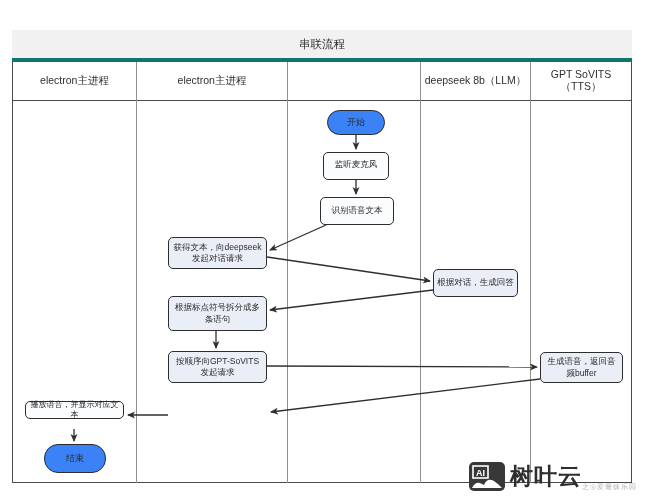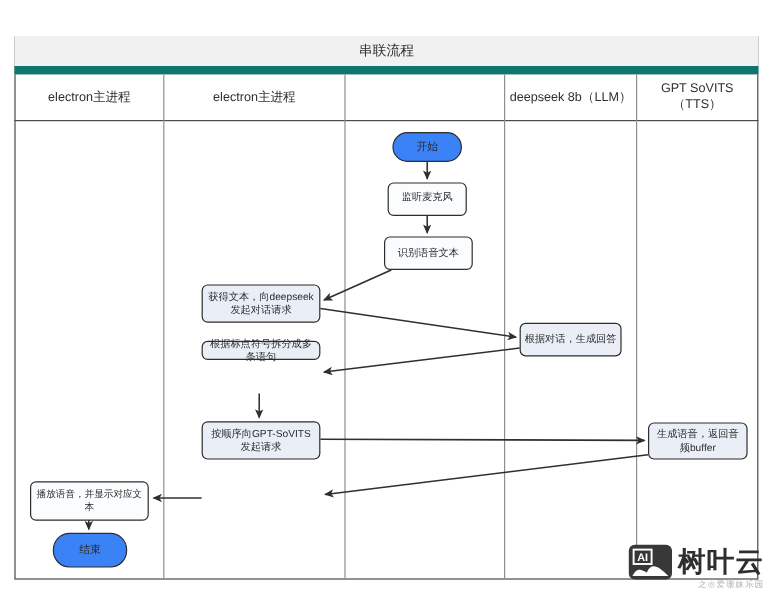--- a/index.html
+++ b/index.html
@@ -7,21 +7,21 @@
     position:relative;width:645px;height:500px;background:#ffffff;overflow:hidden;
     font-family:"Liberation Sans","DejaVu Sans",sans-serif;color:#333;
   }
   
   .table-frame{
     position:absolute;left:12px;top:30px;width:620px;height:453px;
     border:1.5px solid #4a4a4a;box-sizing:border-box;background:#fff;
   }
   .title-row{
     position:absolute;left:12px;top:30px;width:620px;height:32px;
-    background:#f1f1f1;border-bottom:7px solid #0f766e;box-sizing:border-box;
+    background:#f1f1f1;border-bottom:4px solid #0f766e;box-sizing:border-box;
     display:flex;align-items:center;justify-content:center;
     font-size:11.5px;color:#2f2f2f;
   }
   .header-row-line{
     position:absolute;left:12px;top:100px;width:620px;height:0;
     border-top:1px solid #4a4a4a;
   }
   .vline{position:absolute;top:62px;width:1px;height:421px;background:#8f8f8f;}
   .lane-label{
     position:absolute;top:62px;height:38px;display:flex;align-items:center;justify-content:center;
@@ -34,21 +34,21 @@
     border:1.3px solid #2d2d2d;border-radius:5px;
     font-size:8.5px;line-height:1.3;color:#2b2b2b;padding:1px 3px;
     word-break:break-word;
   }
   .node.pill{border-radius:14px;background:#3b82f6;font-size:9px;}
   .node.blue{background:#eaeef7;}
   .node.white{background:#fbfcfe;}
   
   svg.arrows{position:absolute;left:0;top:0;width:645px;height:500px;pointer-events:none;}
   
-  .watermark{position:absolute;right:8px;bottom:8px;display:flex;flex-direction:column;align-items:flex-end;}
+  .watermark{position:absolute;right:8px;bottom:8px;display:flex;flex-direction:row;align-items:flex-end;}
   .wm-main{display:flex;align-items:center;gap:4px;}
   .wm-brand{font-size:23px;font-weight:bold;color:#2e2e2e;letter-spacing:1px;}
   .wm-sub{font-size:7px;color:#b5b0ab;margin-top:-2px;letter-spacing:1px;}
 </style>
 </head>
 <body>
 
 <div class="canvas">
 
   <div class="table-frame"></div>
@@ -81,24 +81,24 @@
     <line x1="540" y1="379" x2="271" y2="412" stroke="#2f2f2f" stroke-width="1.3" marker-end="url(#arrh)"></line>
     <line x1="168" y1="415" x2="128" y2="415" stroke="#2f2f2f" stroke-width="1.3" marker-end="url(#arrh)"></line>
     <line x1="74" y1="429" x2="74" y2="441" stroke="#2f2f2f" stroke-width="1.3" marker-end="url(#arrh)"></line>
   </svg>
 
   <div class="node pill" style="left:327px;top:110px;width:58px;height:25px;">开始</div>
   <div class="node white" style="left:323px;top:152px;width:66px;height:28px;font-family:Liberation Mono, monospace;">监听麦克风</div>
   <div class="node white" style="left:320px;top:197px;width:74px;height:28px;">识别语音文本</div>
   <div class="node blue" style="left:168px;top:237px;width:99px;height:32px;">获得文本，向deepseek发起对话请求</div>
   <div class="node blue" style="left:433px;top:269px;width:85px;height:28px;">根据对话，生成回答</div>
-  <div class="node blue" style="left:168px;top:284px;width:99px;height:16px;">根据标点符号拆分成多条语句</div>
+  <div class="node blue" style="left:168px;top:296px;width:99px;height:35px;">根据标点符号拆分成多条语句</div>
   <div class="node blue" style="left:168px;top:351px;width:99px;height:32px;">按顺序向GPT-SoVITS发起请求</div>
   <div class="node blue" style="left:540px;top:352px;width:83px;height:31px;">生成语音，返回音频buffer</div>
-  <div class="node white" style="left:25px;top:401px;width:99px;height:33px;font-size:8px;">播放语音，并显示对应文本</div>
+  <div class="node white" style="left:25px;top:401px;width:99px;height:18px;font-size:8px;">播放语音，并显示对应文本</div>
   <div class="node pill" style="left:44px;top:444px;width:62px;height:29px;">结束</div>
 
   <div class="watermark">
     <div class="wm-main">
       <svg width="38" height="31" viewBox="0 0 38 31">
         <rect x="1" y="1" width="36" height="29" rx="5" fill="#383838"></rect>
         <rect x="5" y="5" width="15" height="12" fill="none" stroke="#ffffff" stroke-width="1.6"></rect>
         <text x="12.5" y="14.5" fill="#ffffff" font-size="9" font-weight="bold" text-anchor="middle" font-family="Liberation Sans, sans-serif">AI</text>
         <path d="M4 27 C8 19, 12 22, 16 24 C20 15, 26 19, 34 27 Z" fill="#ffffff"></path>
       </svg>

